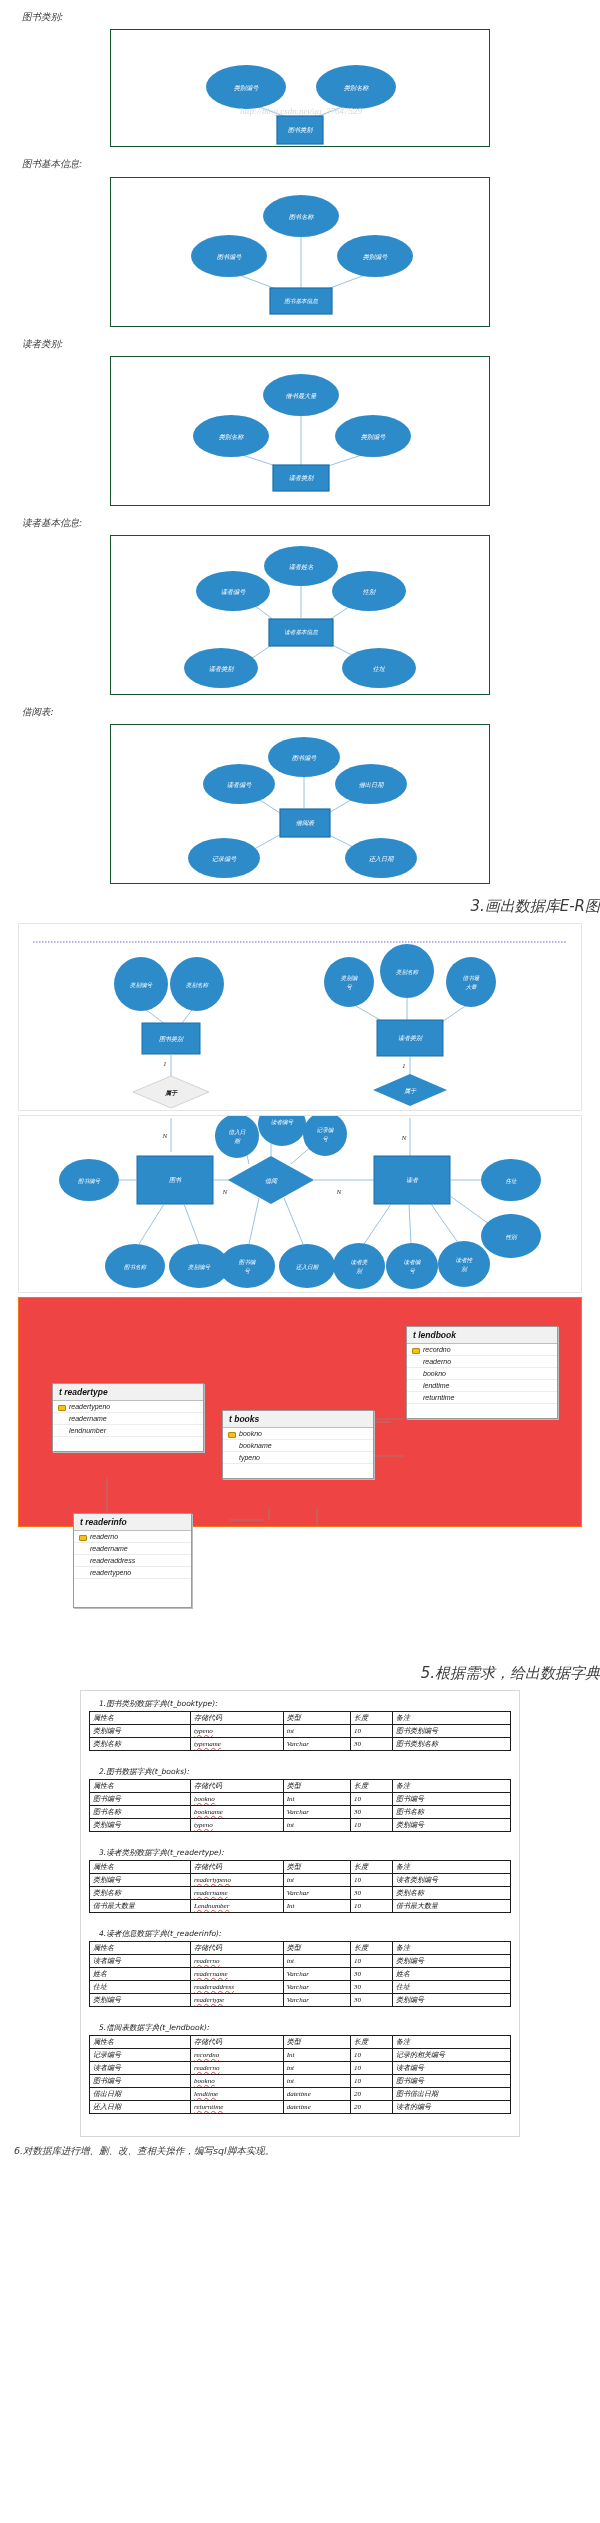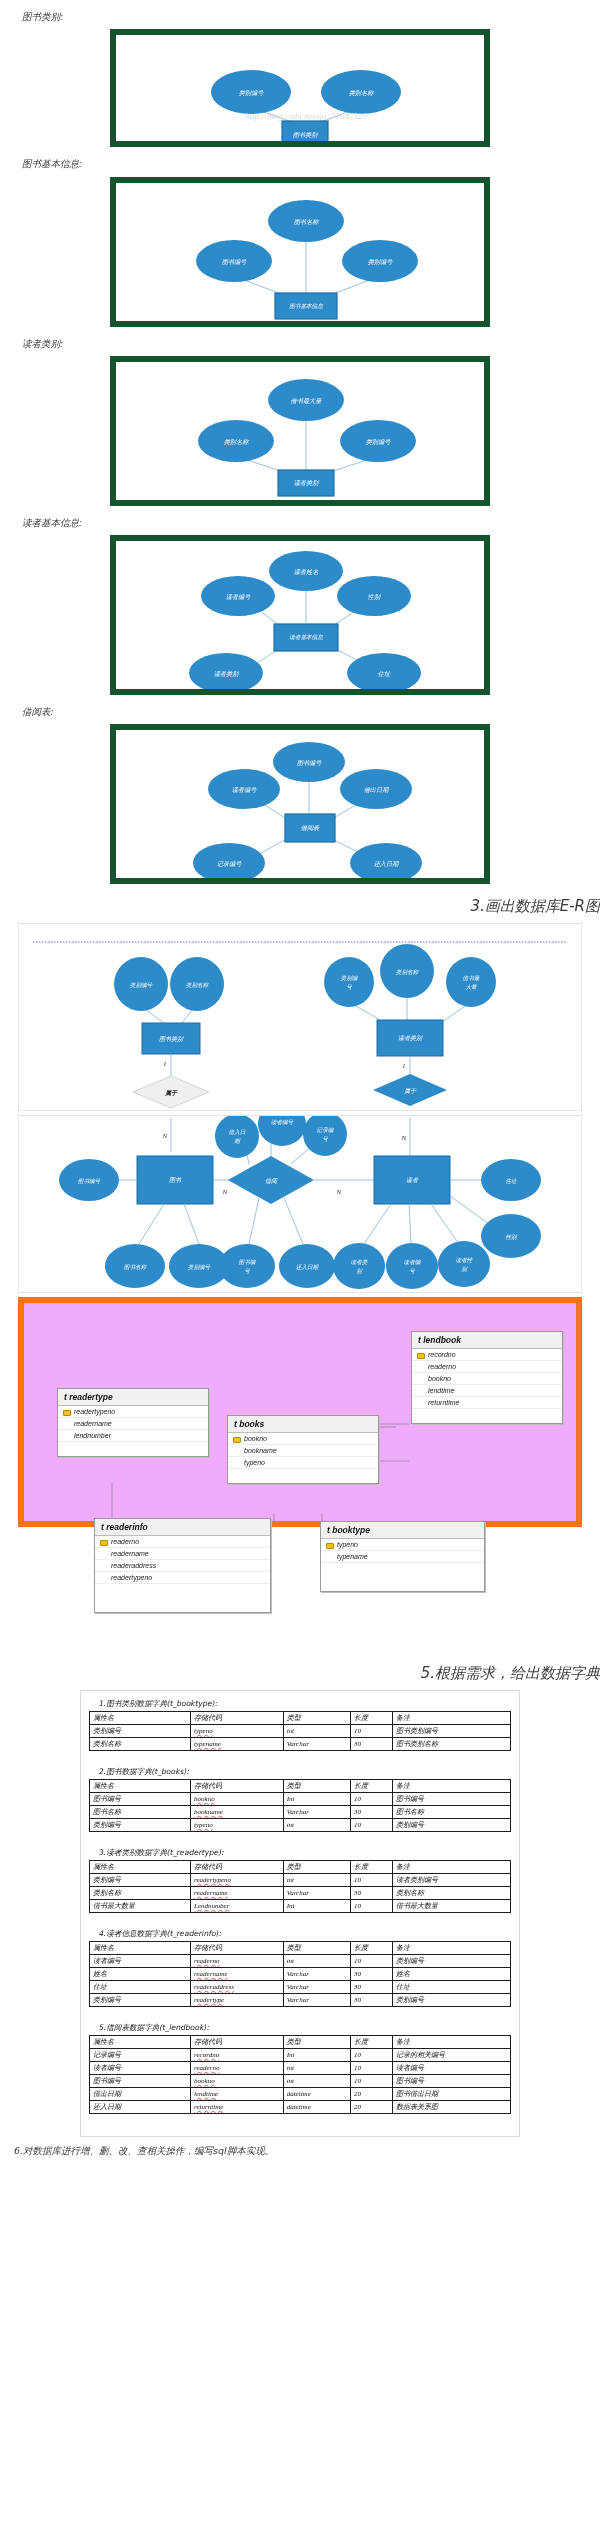--- a/index.html
+++ b/index.html
@@ -20,21 +20,21 @@
     line-height:1.4;
   }
   .section-heading {
     font-size:15px;
     color:#3a3a3a;
     margin:12px 0 6px 14px;
     line-height:1.4;
     text-align:right;
   }
   .figure-box {
-    border:6px solid #14532d;
+    border:1px solid #14532d;
     background:#fff;
     margin:0 auto 6px auto;
     position:relative;
     overflow:hidden;
   }
   .er-simple { width:380px; height:118px; }
   .er-simple.tall { height:150px; }
   .er-simple.tall2 { height:160px; }
 
   svg { display:block; }
@@ -49,21 +49,21 @@
   .er-big { width:564px; height:188px; margin:0 auto 4px auto; border:1px solid #e4e4e4; position:relative; background:#fff;}
   .dash-line { stroke:#5b4fd6; stroke-width:0.9; stroke-dasharray:1.5 1.5; }
   .diam-blue { fill:#2e8bc9; }
   .diam-gray { fill:#efefef; stroke:#c9c9c9; stroke-width:0.8; }
   .card { fill:#222; font-size:5.4px; font-family:"DejaVu Serif",serif; text-anchor:middle; }
   .ent-big { fill:#2e8bc9; stroke:#1a6fa8; stroke-width:1; }
   .lbl-dark { fill:#ffffff; font-size:6px; text-anchor:middle; dominant-baseline:middle; }
   .lbl-diam-gray { fill:#222; font-size:6px; text-anchor:middle; dominant-baseline:middle; font-weight:bold;}
 
   
-  .rel-box { width:564px; height:230px; margin:0 auto 4px auto; border:6px solid #f97316; background:#f0abfc; position:relative; }
+  .rel-box { width:564px; height:230px; margin:0 auto 4px auto; border:1px solid #f97316; background:#ef4444; position:relative; }
   .dbtable {
     position:absolute;
     background:#fff;
     border:1px solid #9a9a9a;
     box-shadow:1px 1px 0 #bdbdbd;
     font-family:"Liberation Sans",sans-serif;
   }
   .dbtable .t-title {
     font-size:8.5px;
     font-weight:bold;
@@ -387,41 +387,32 @@
     <div class="dbtable" style="left:203px; top:112px; width:152px;">
       <div class="t-title">t books</div>
       <div class="t-rows">
         <div class="t-row pk">bookno</div>
         <div class="t-row">bookname</div>
         <div class="t-row">typeno</div>
         <div class="t-pad"></div>
       </div>
     </div>
 
-    <div class="dbtable" style="left:70px; top:215px; width:177px;">
+    <div class="dbtable" style="left:54px; top:215px; width:119px;">
       <div class="t-title">t readerinfo</div>
       <div class="t-rows">
         <div class="t-row pk">readerno</div>
         <div class="t-row">readername</div>
         <div class="t-row">readeraddress</div>
         <div class="t-row">readertypeno</div>
         <div class="t-pad"></div>
         <div class="t-pad"></div>
       </div>
     </div>
 
-    <div class="dbtable" style="left:296px; top:218px; width:165px;">
-      <div class="t-title">t booktype</div>
-      <div class="t-rows">
-        <div class="t-row pk">typeno</div>
-        <div class="t-row">typename</div>
-        <div class="t-pad"></div>
-        <div class="t-pad"></div>
-      </div>
-    </div>
   </div>
 
   <div style="height:120px;"></div>
 
   <div class="section-heading">5.根据需求，给出数据字典</div>
   <div class="dict-wrap">
 
     <div class="dict-title">1.图书类别数据字典(t_booktype):</div>
     <table class="dict">
       <colgroup>
@@ -633,21 +624,21 @@
         <td class="code">lendtime</td>
         <td class="typ">datetime</td>
         <td class="len">20</td>
         <td>图书借出日期</td>
       </tr>
       <tr>
         <td>还入日期</td>
         <td class="code">returntime</td>
         <td class="typ">datetime</td>
         <td class="len">20</td>
-        <td>数据表关系图</td>
+        <td>读者的编号</td>
       </tr>
     </tbody>
       </table>
   </div>
 
   <div class="footer-note">6.对数据库进行增、删、改、查相关操作，编写sql脚本实现。</div>
 
 </div>
 
 </body></html>

